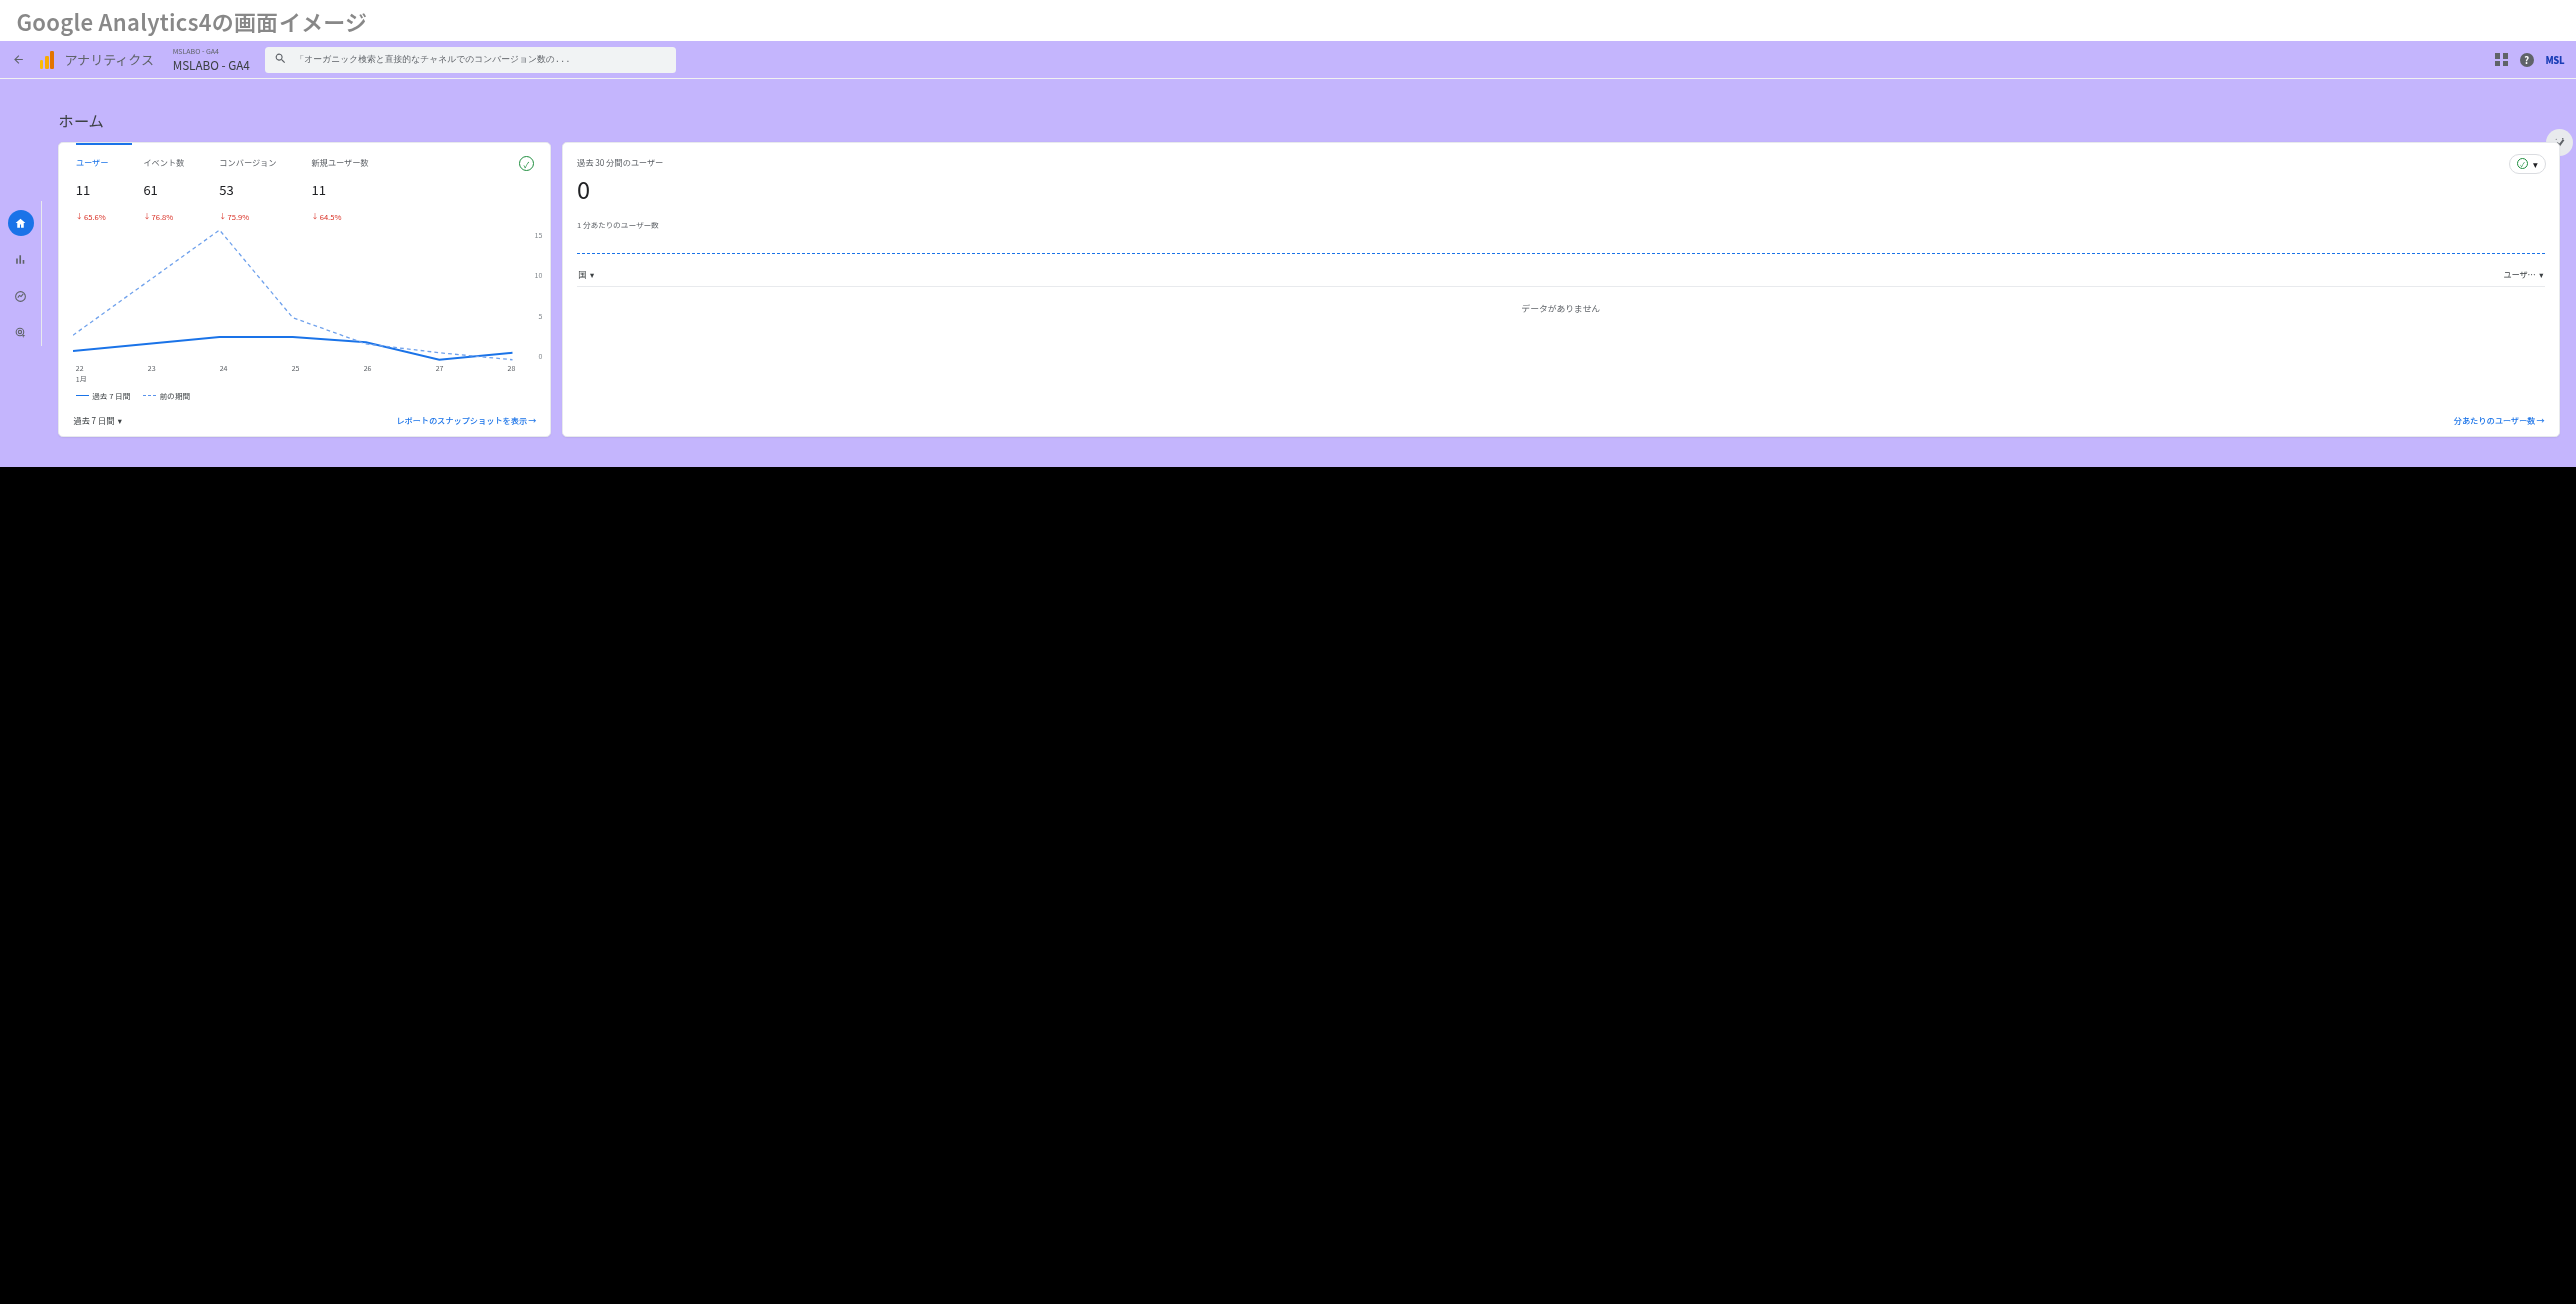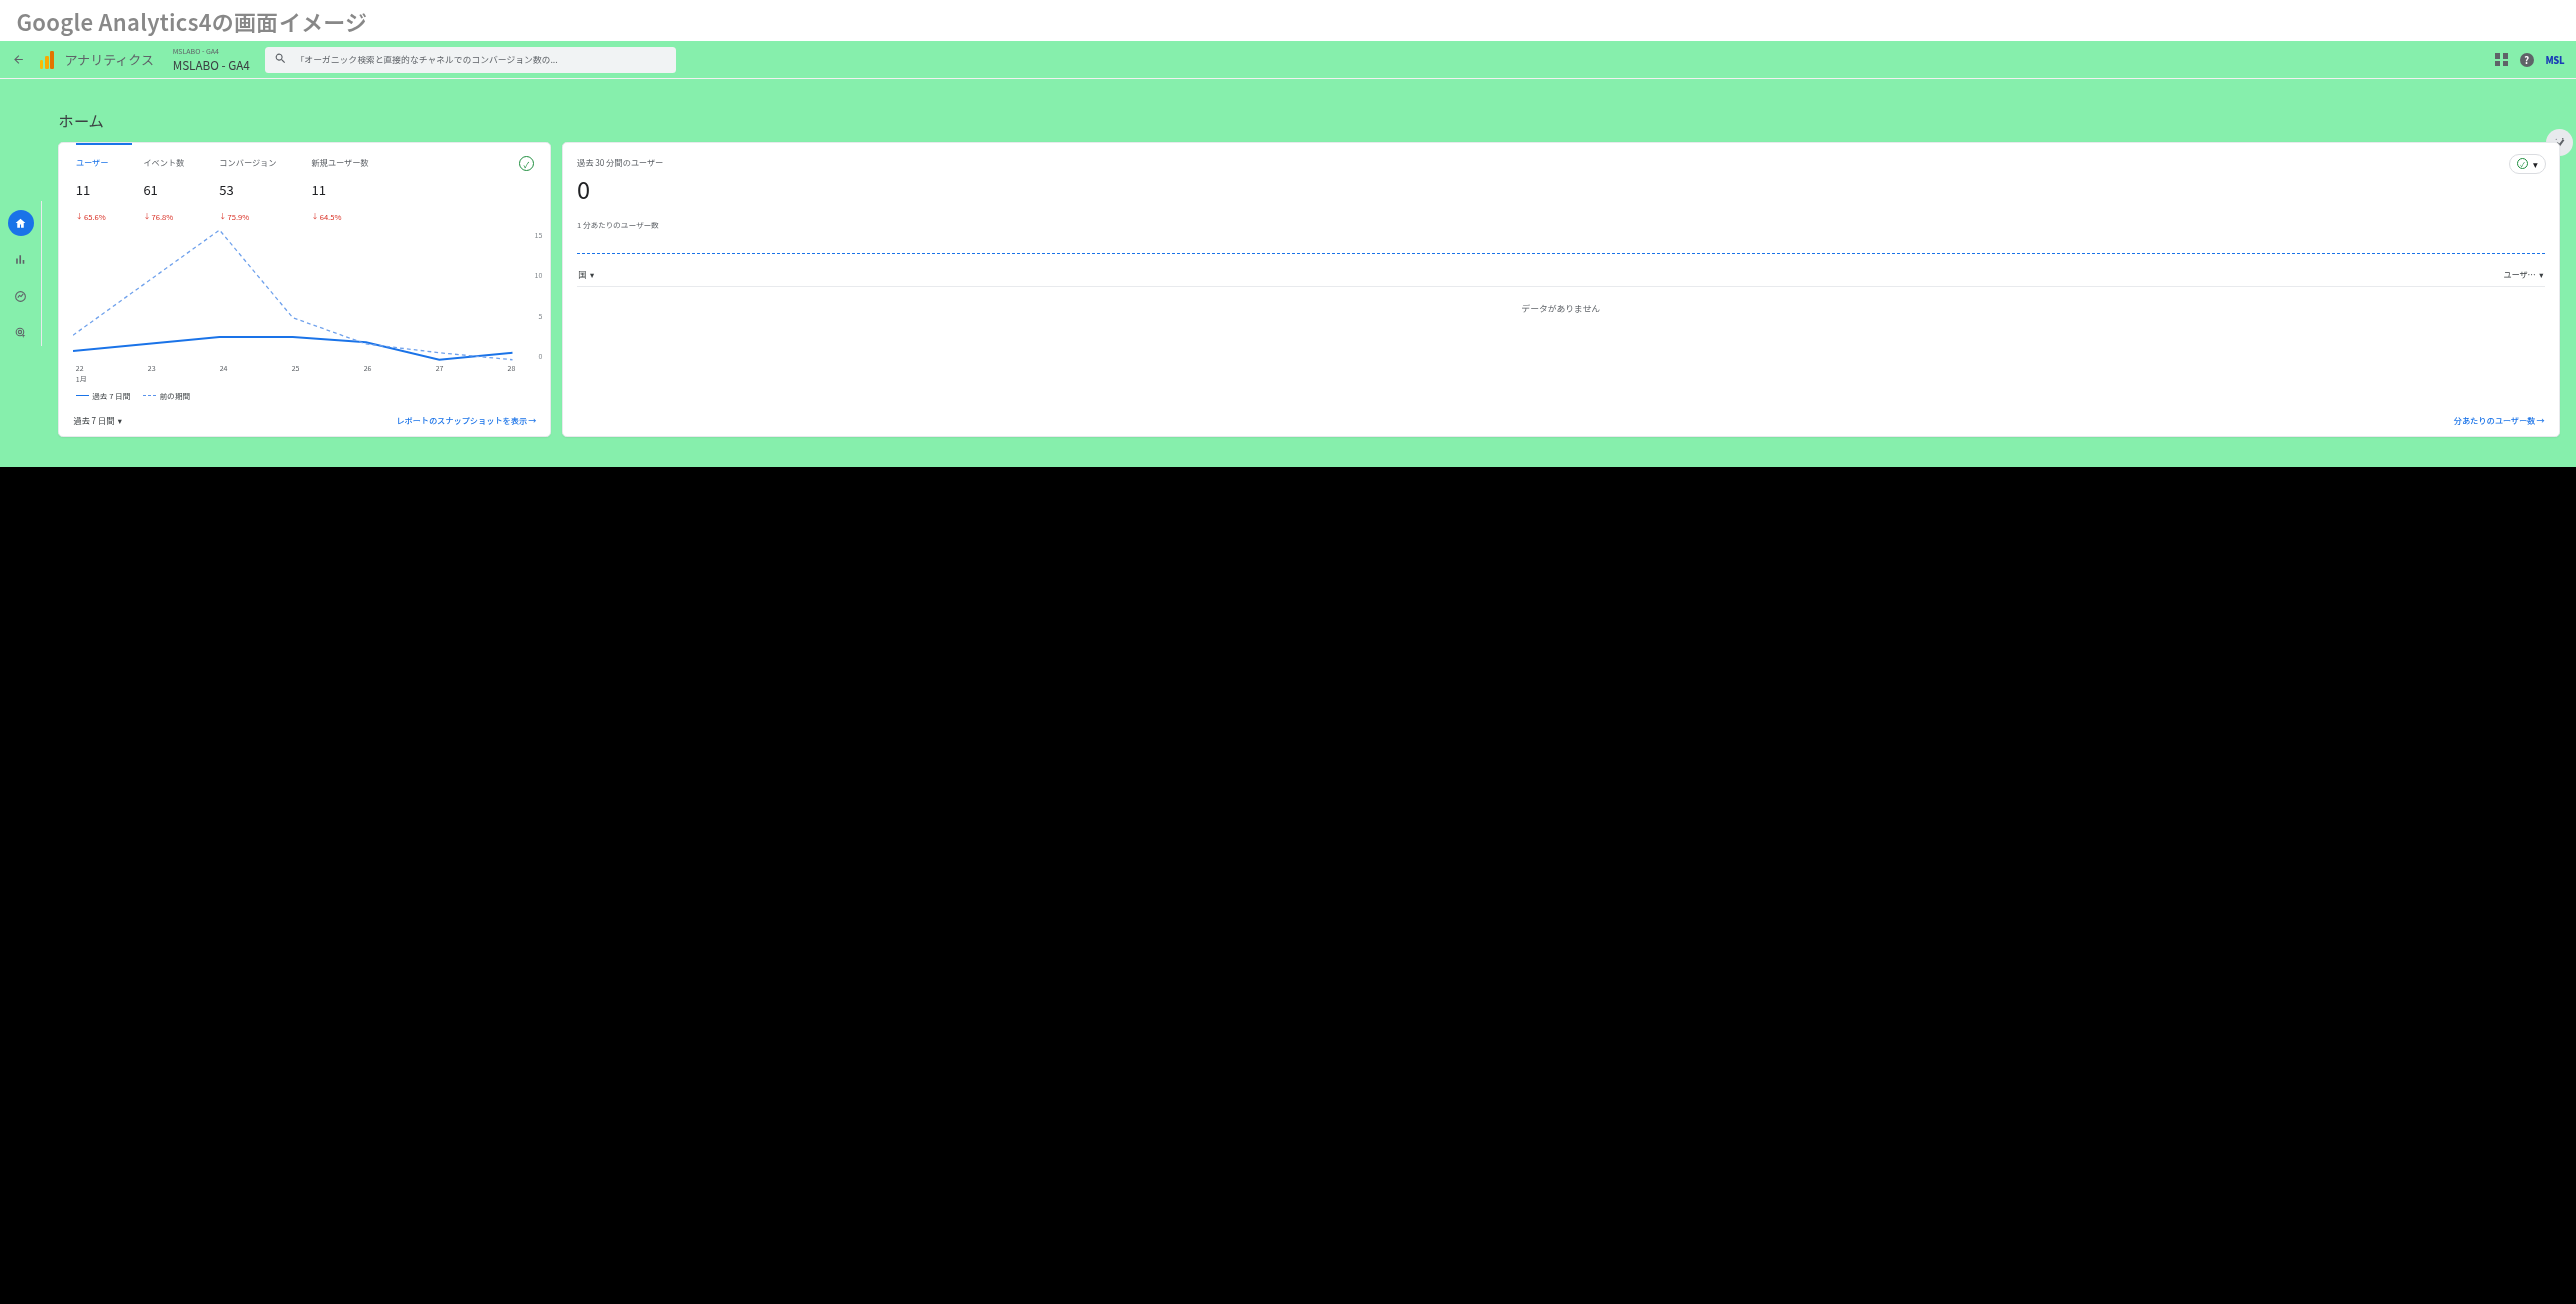--- a/index.html
+++ b/index.html
@@ -1,31 +1,31 @@
 <!DOCTYPE html>
 <html style="font-size:9.4px"><head>
 <meta charset="utf-8">
 <style>
   * { box-sizing: border-box; margin: 0; padding: 0; }
   body { font-family: "Google Sans", "Noto Sans JP", Arial, sans-serif; background: #000; color: #202124; }
   .outer-title { background:#ffffff; color:#888; font-size:22px; font-weight:600; padding:4.7px 16.4px; letter-spacing:0.3px; }
-  .app { background:#86efac; }
+  .app { background:#c4b5fd; }
   .topbar { display:flex; align-items:center; height:38px; padding:0 7px; gap:7px; border-bottom:0.6px solid #f1f1f1; }
   .back-btn { width:23.5px; height:23.5px; display:flex; align-items:center; justify-content:center; cursor:pointer; font-size:13px; color:#5f6368; }
   .logo { display:flex; align-items:flex-end; gap:1.8px; margin-left:2.3px; margin-right:3.5px; }
   .logo-bar1 { width:3.5px; height:8.2px; background:#fbbc04; border-radius:1.2px; }
   .logo-bar2 { width:3.5px; height:13px; background:#f9ab00; border-radius:1.2px; }
   .logo-bar3 { width:3.5px; height:17.6px; background:#e37400; border-radius:1.2px; }
   .app-name { font-size:13px; color:#5f6368; font-weight:400; margin-right:11.7px; }
   .property { display:flex; flex-direction:column; justify-content:center; margin-right:8.2px; }
   .prop-sub { font-size:7px; color:#5f6368; }
   .prop-main { font-size:11.7px; color:#3c4043; }
   .search { flex:0 0 411px; display:flex; align-items:center; height:26px; background:#f1f3f4; border-radius:3.5px; padding:0 9.4px; gap:8.2px; color:#5f6368; }
   .search-icon { font-size:10.6px; }
-  .search-text { font-size:8.8px; white-space:nowrap; overflow:hidden; text-overflow:ellipsis; flex:1; }
+  .search-text { font-size:8.8px; white-space:nowrap; overflow:hidden; text-overflow:ellipsis; flex:1;font-family:Liberation Mono, monospace; }
   .top-spacer { flex:1; }
   .apps-icon { display:grid; grid-template-columns:repeat(2,5.3px); grid-template-rows:repeat(2,5.3px); gap:2.3px; cursor:pointer; }
   .apps-icon span { background:#5f6368; }
   .help-icon { width:14px; height:14px; border-radius:50%; background:#5f6368; color:#fff; display:flex; align-items:center; justify-content:center; font-weight:700; font-size:9.4px; cursor:pointer; }
   .account-badge { font-weight:900; font-size:9.4px; color:#1a3db6; letter-spacing:-0.3px; margin-right:4.7px; cursor:pointer; }
   .topbar-right { display:flex; align-items:center; gap:11.7px; }
 
   .body-row { display:flex; min-height:388px;align-items:center; }
   .sidebar { width:42px; border-right:0.6px solid #e8eaed; display:flex; flex-direction:column; align-items:center; padding-top:9.4px; gap:10.6px; }
   .nav-item { width:26px; height:26px; border-radius:50%; display:flex; align-items:center; justify-content:center; cursor:pointer; color:#5f6368; }

